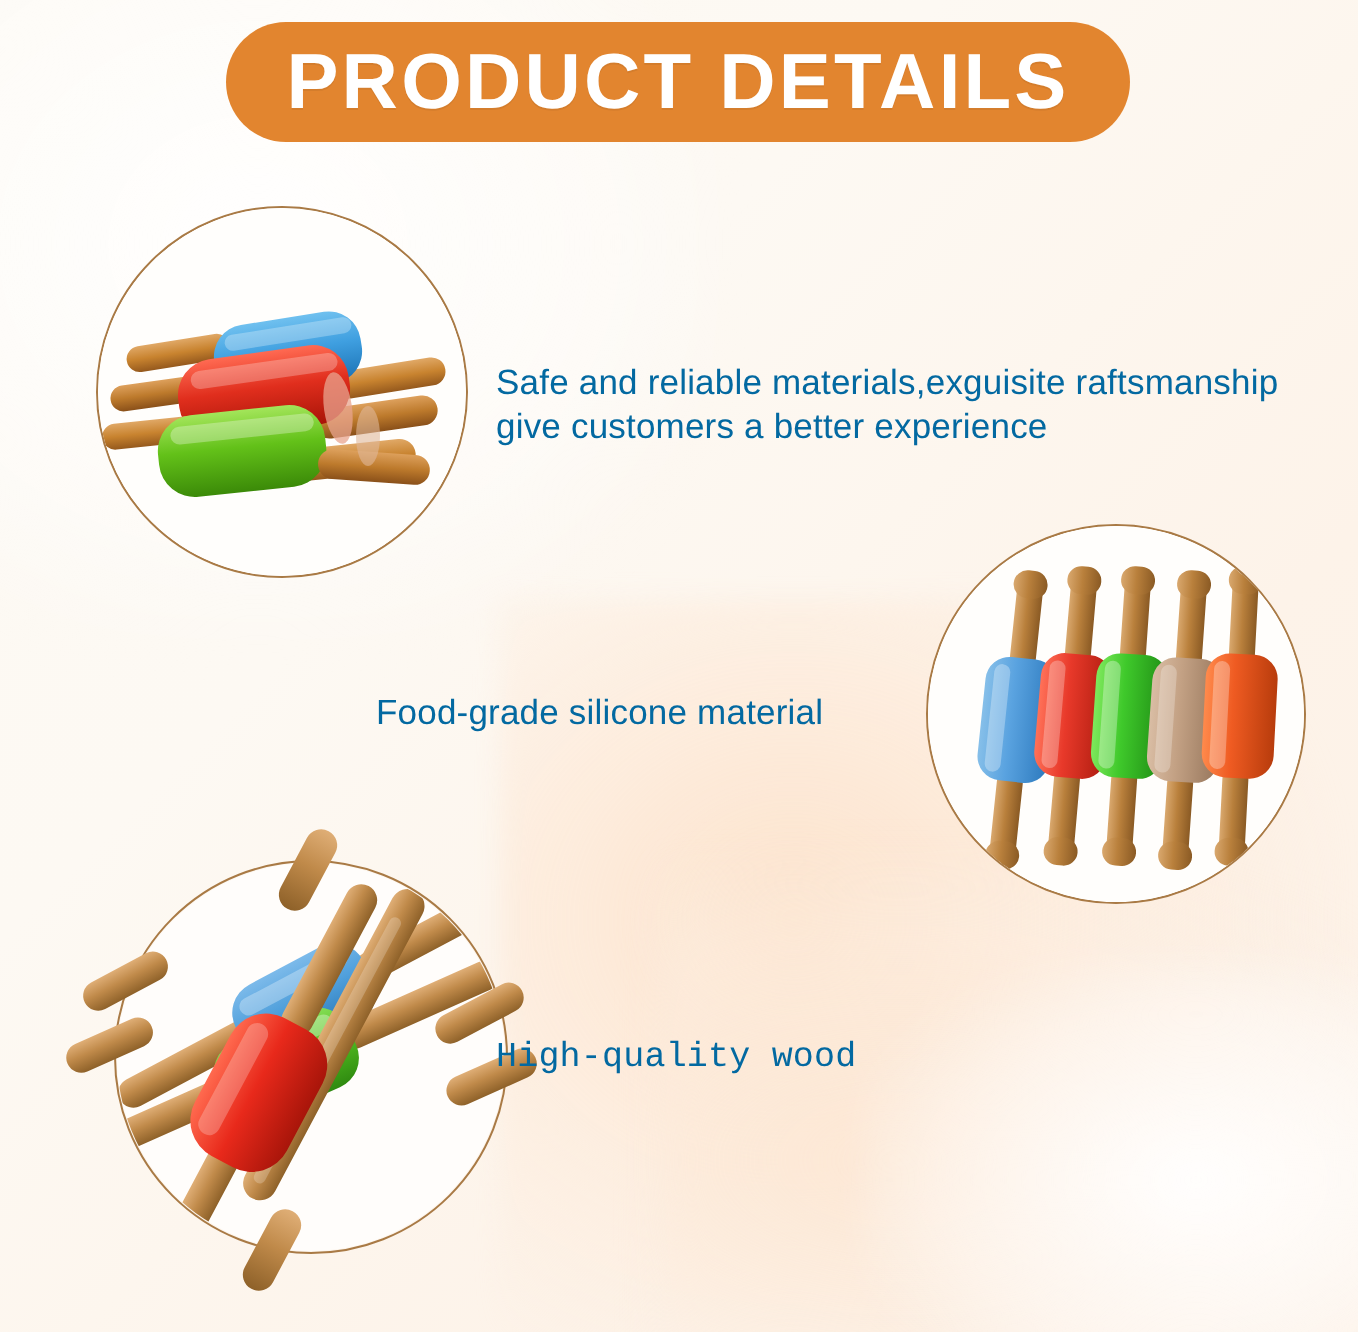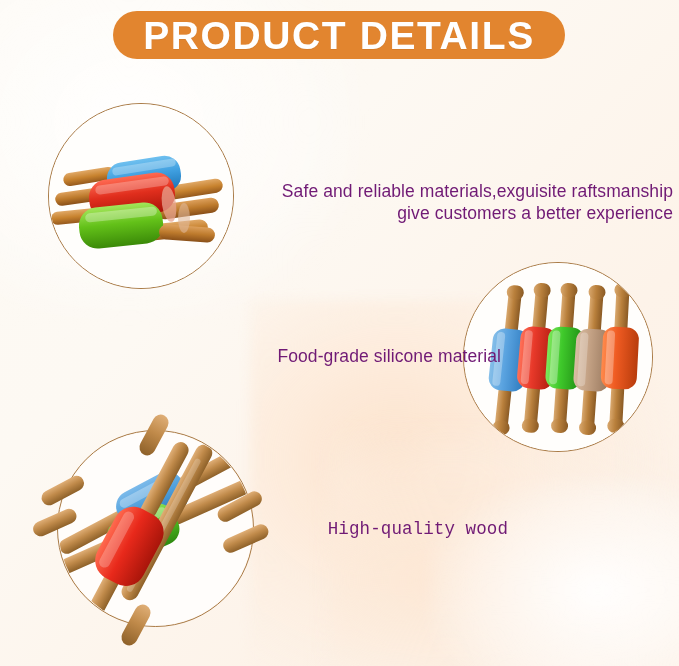--- a/index.html
+++ b/index.html
@@ -43,21 +43,21 @@
     position:absolute;
     left:-60px; top:-40px; width:420px; height:360px;
     background:radial-gradient(ellipse at 45% 45%, rgba(255,255,255,0.9) 0%, rgba(255,255,255,0.35) 55%, rgba(255,255,255,0) 78%);
     filter:blur(10px);
   }
 
   
   .banner {
     position:absolute;
     left:113px; top:11px;
-    width:452px; height:48px;
+    width:452px; height:60px;
     background:#e2852f;
     border-radius:32px;
     display:flex; align-items:center; justify-content:center;
   }
   .banner-text {
     color:#ffffff;
     font-size:39px;
     font-weight:bold;
     letter-spacing:1.6px;
     line-height:1;
@@ -82,29 +82,28 @@
   #circle-1 { left:48px;  top:103px; width:184px; height:184px; }
   #circle-2 { left:463px; top:262px; width:188px; height:188px; }
   #circle-3 { left:57px;  top:430px; width:195px; height:195px; }
 
   .art { position:absolute; inset:0; }
   .art svg { display:block; width:100%; height:100%; overflow:visible; }
 
   
   .caption {
     position:absolute;
-    color:#701a75;
+    color:#0369a1;
     font-size:17.5px;
     line-height:1.28;
     white-space:pre-line;
     letter-spacing:0.1px;
-    text-align:right;
   }
   #caption-1 { left:248px; top:180px; width:425px; }
-  #caption-2 { left:201px; top:345px; width:300px; font-size:17.5px; }
+  #caption-2 { left:188px; top:345px; width:300px; font-size:17.5px; }
   #caption-3 { left:248px; top:518px; width:260px; font-size:17.5px;font-family:Liberation Mono, monospace; }
 </style>
 </head>
 <body>
 
 <div id="stage">
 
   <div class="bg-base"></div>
   <div class="bg-white-topleft"></div>
   <div class="bg-blob-center"></div>

